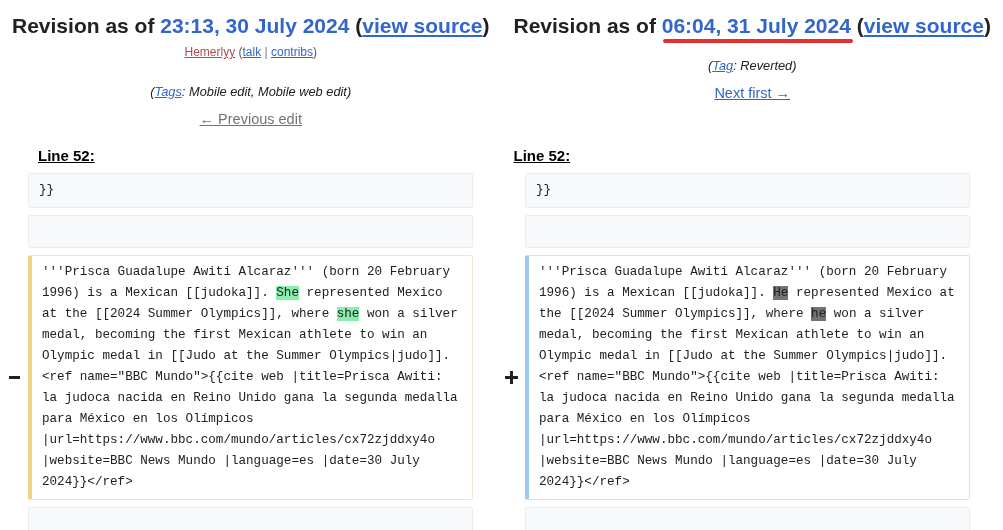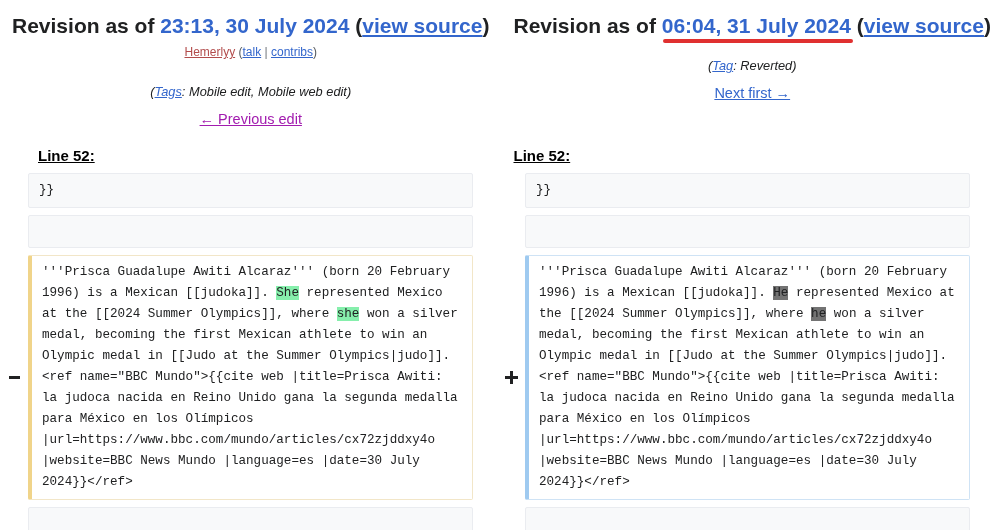--- a/index.html
+++ b/index.html
@@ -77,21 +77,21 @@
     white-space: nowrap;
   }
   .rev-tags .taglabel { color: #3366cc; font-style: italic; }
 
   .rev-nav {
     margin-top: 8px;
     font-size: 14.5px;
     line-height: 20px;
     white-space: nowrap;
   }
-  .rev-nav .prev { color: #a21caf; }
+  .rev-nav .prev { color: #737373; }
   .rev-nav .next { color: #3366cc; }
 
   
   .diff-lineno-row {
     display: flex;
     width: 100%;
     margin-top: 14px;
   }
   .diff-lineno-cell {
     width: 50%;

